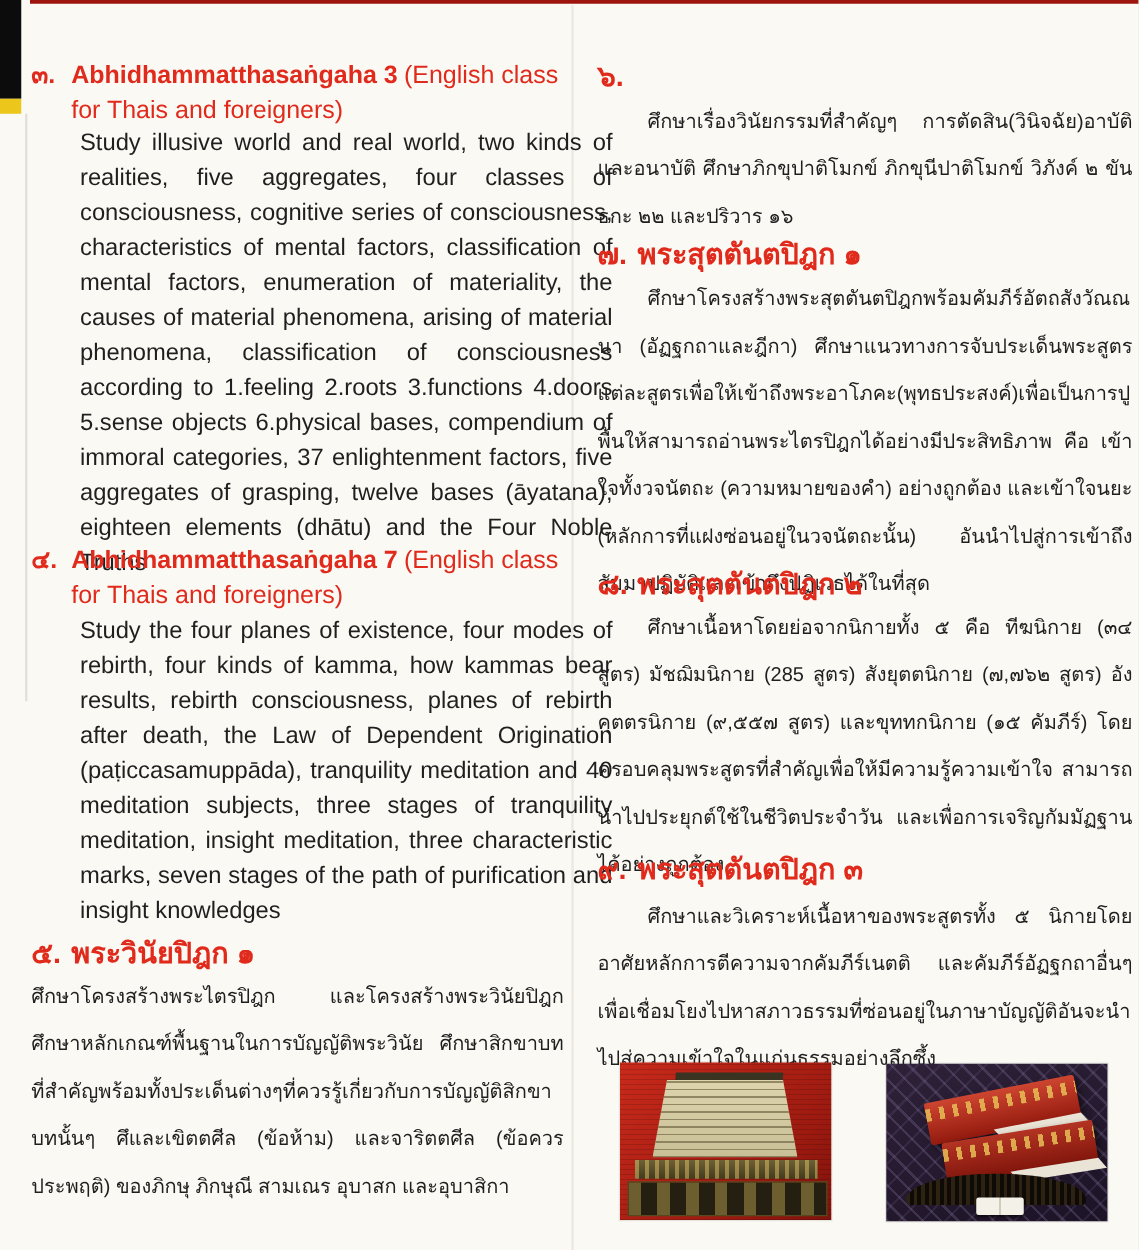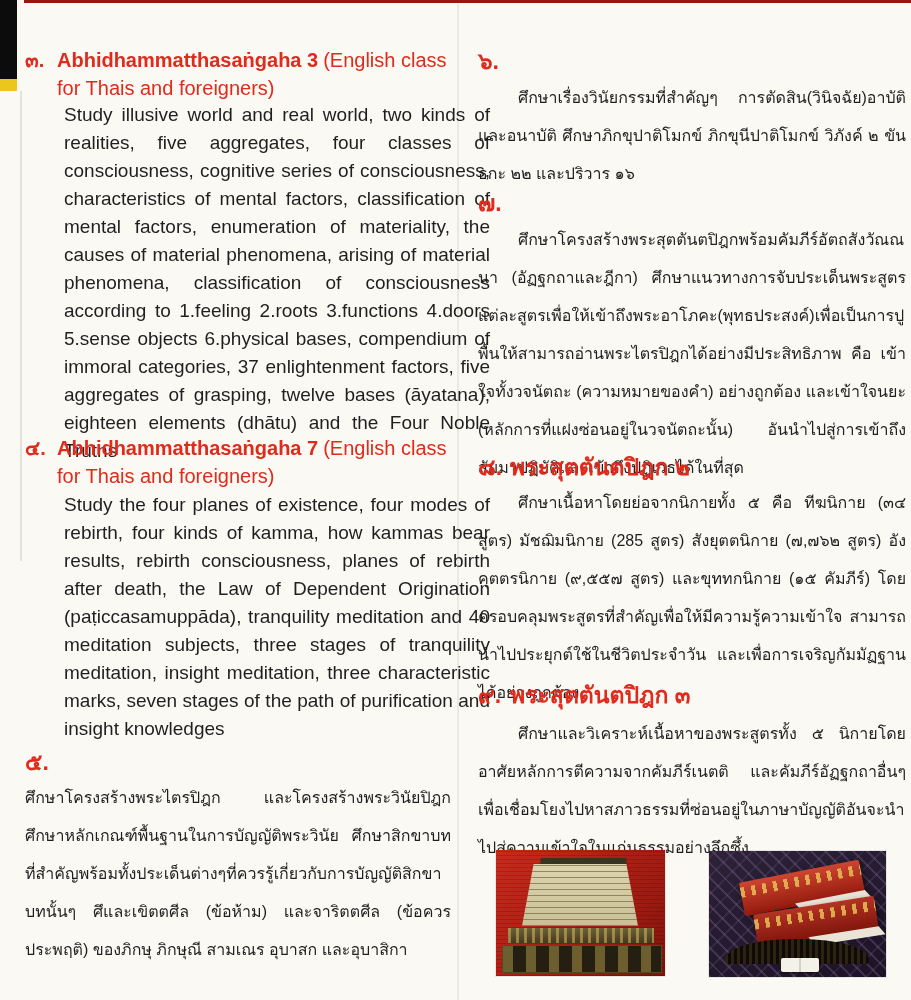--- a/index.html
+++ b/index.html
@@ -95,34 +95,36 @@
     <div class="sec body-en" style="top:101px">Study illusive world and real world, two kinds of realities, five aggregates, four classes of consciousness, cognitive series of consciousness, characteristics of mental factors, classification of mental factors, enumeration of materiality, the causes of material phenomena, arising of material phenomena, classification of consciousness according to 1.feeling 2.roots 3.functions 4.doors 5.sense objects 6.physical bases, compendium of immoral categories, 37 enlightenment factors, five aggregates of grasping, twelve bases (āyatana), eighteen elements (dhātu) and the Four Noble Truths</div>
 
     <div class="sec heading en" style="top:434px">
       <span class="num">๔.</span>
       <span class="htxt"><b class="tb">Abhidhammatthasaṅgaha 7</b><span class="trest">(English class for Thais and foreigners)</span></span>
     </div>
     <div class="sec body-en" style="top:491px">Study the four planes of existence, four modes of rebirth, four kinds of kamma, how kammas bear results, rebirth consciousness, planes of rebirth after death, the Law of Dependent Origination (paṭiccasamuppāda), tranquility meditation and 40 meditation subjects, three stages of tranquility meditation, insight meditation, three characteristic marks, seven stages of the path of purification and insight knowledges</div>
 
     <div class="sec heading th" style="top:747px">
       <span class="num">๕.</span>
+      <span class="htxt"><b class="tb">พระวินัยปิฎก ๑</b></span>
     </div>
     <div class="sec body-th" style="top:779px">ศึกษาโครงสร้างพระไตรปิฎก และโครงสร้างพระวินัยปิฎก ศึกษาหลักเกณฑ์พื้นฐานในการบัญญัติพระวินัย ศึกษาสิกขาบทที่สำคัญพร้อมทั้งประเด็นต่างๆที่ควรรู้เกี่ยวกับการบัญญัติสิกขาบทนั้นๆ ศึและเขิตตศีล (ข้อห้าม) และจาริตตศีล (ข้อควรประพฤติ) ของภิกษุ ภิกษุณี สามเณร อุบาสก และอุบาสิกา</div>
 
   </div>
 
   <div class="col col-right">
 
     <div class="sec heading th" style="top:46px">
       <span class="num">๖.</span>
     </div>
     <div class="sec body-th indent" style="top:79px">ศึกษาเรื่องวินัยกรรมที่สำคัญๆ การตัดสิน(วินิจฉัย)อาบัติ และอนาบัติ ศึกษาภิกขุปาติโมกข์ ภิกขุนีปาติโมกข์ วิภังค์ ๒ ขันธกะ ๒๒ และปริวาร ๑๖</div>
 
     <div class="sec heading th" style="top:188px">
       <span class="num">๗.</span>
+      <span class="htxt"><b class="tb">พระสุตตันตปิฎก ๑</b></span>
     </div>
     <div class="sec body-th indent" style="top:221px">ศึกษาโครงสร้างพระสุตตันตปิฎกพร้อมคัมภีร์อัตถสังวัณณนา (อัฏฐกถาและฎีกา) ศึกษาแนวทางการจับประเด็นพระสูตรแต่ละสูตรเพื่อให้เข้าถึงพระอาโภคะ(พุทธประสงค์)เพื่อเป็นการปูพื้นให้สามารถอ่านพระไตรปิฎกได้อย่างมีประสิทธิภาพ คือ เข้าใจทั้งวจนัตถะ (ความหมายของคำ) อย่างถูกต้อง และเข้าใจนยะ (หลักการที่แฝงซ่อนอยู่ในวจนัตถะนั้น) อันนำไปสู่การเข้าถึงสัมมาปฏิบัติและเข้าถึงปฏิเวธได้ในที่สุด</div>
 
     <div class="sec heading th" style="top:452px">
       <span class="num">๘.</span>
       <span class="htxt"><b class="tb">พระสุตตันตปิฎก ๒</b></span>
     </div>
     <div class="sec body-th indent" style="top:484px">ศึกษาเนื้อหาโดยย่อจากนิกายทั้ง ๕ คือ ทีฆนิกาย (๓๔ สูตร) มัชฌิมนิกาย (285 สูตร) สังยุตตนิกาย (๗,๗๖๒ สูตร) อังคุตตรนิกาย (๙,๕๕๗ สูตร) และขุททกนิกาย (๑๕ คัมภีร์) โดยครอบคลุมพระสูตรที่สำคัญเพื่อให้มีความรู้ความเข้าใจ สามารถนำไปประยุกต์ใช้ในชีวิตประจำวัน และเพื่อการเจริญกัมมัฏฐานได้อย่างถูกต้อง</div>
 
     <div class="sec heading th" style="top:680px">

